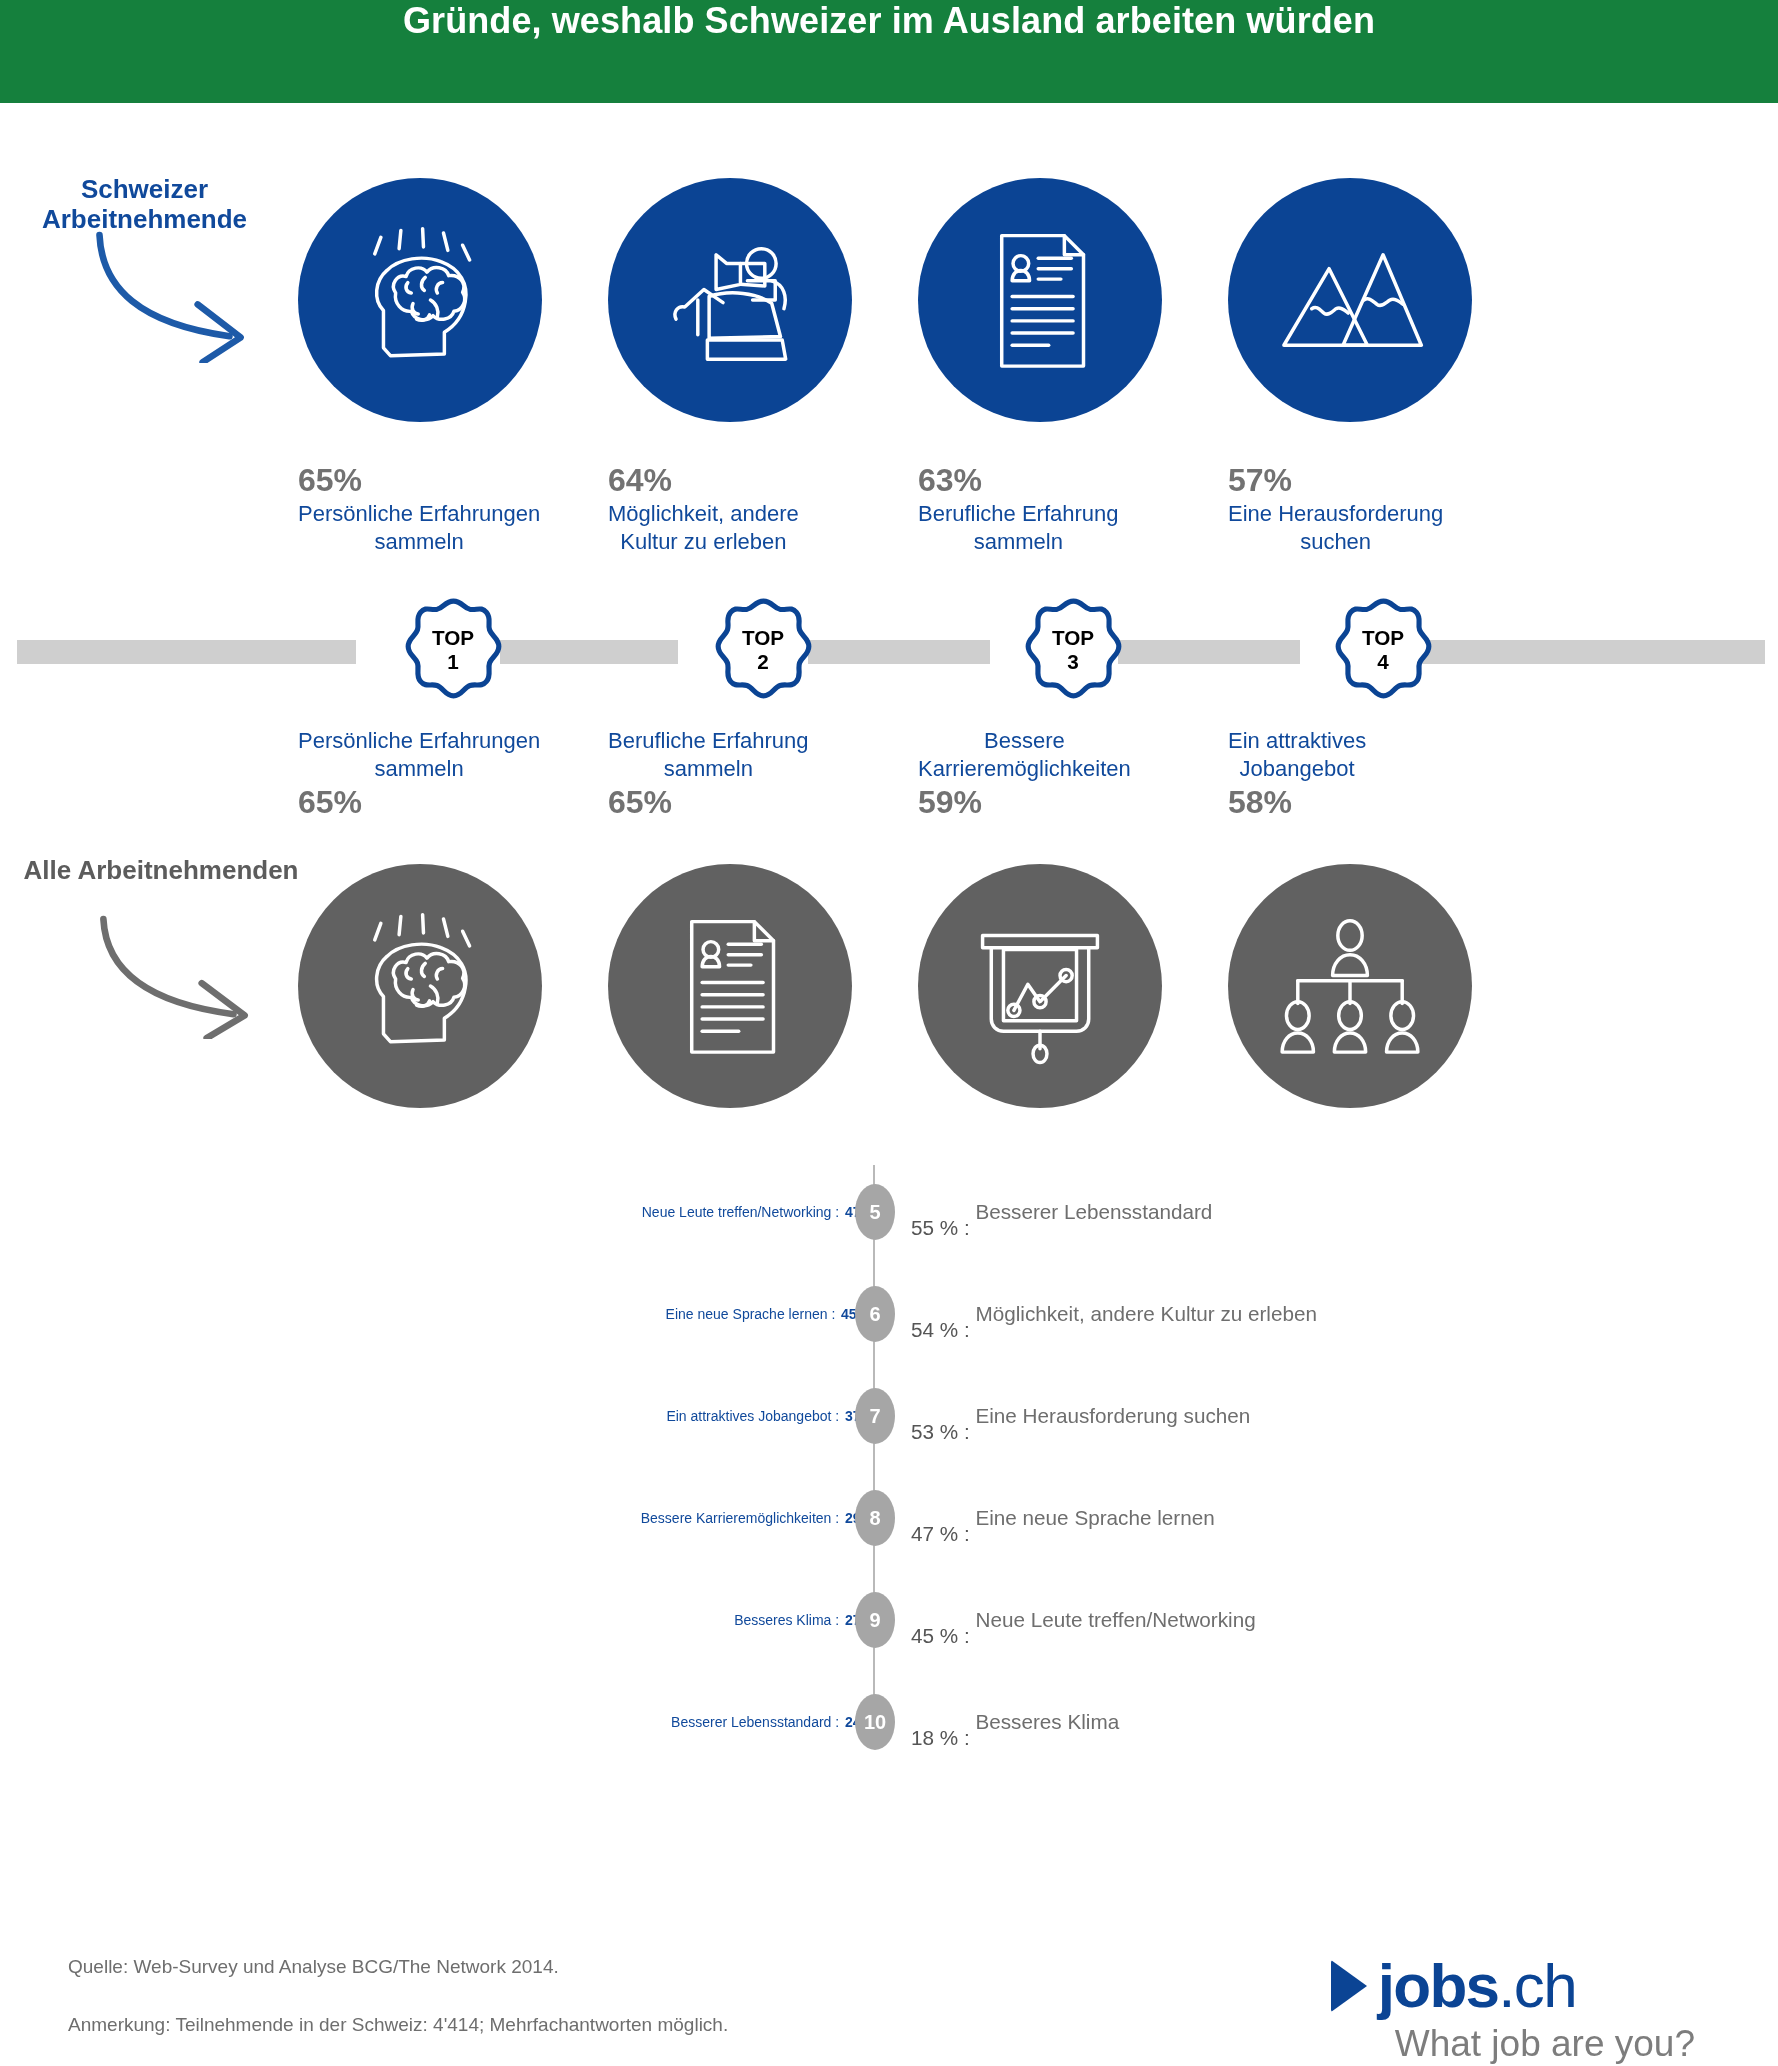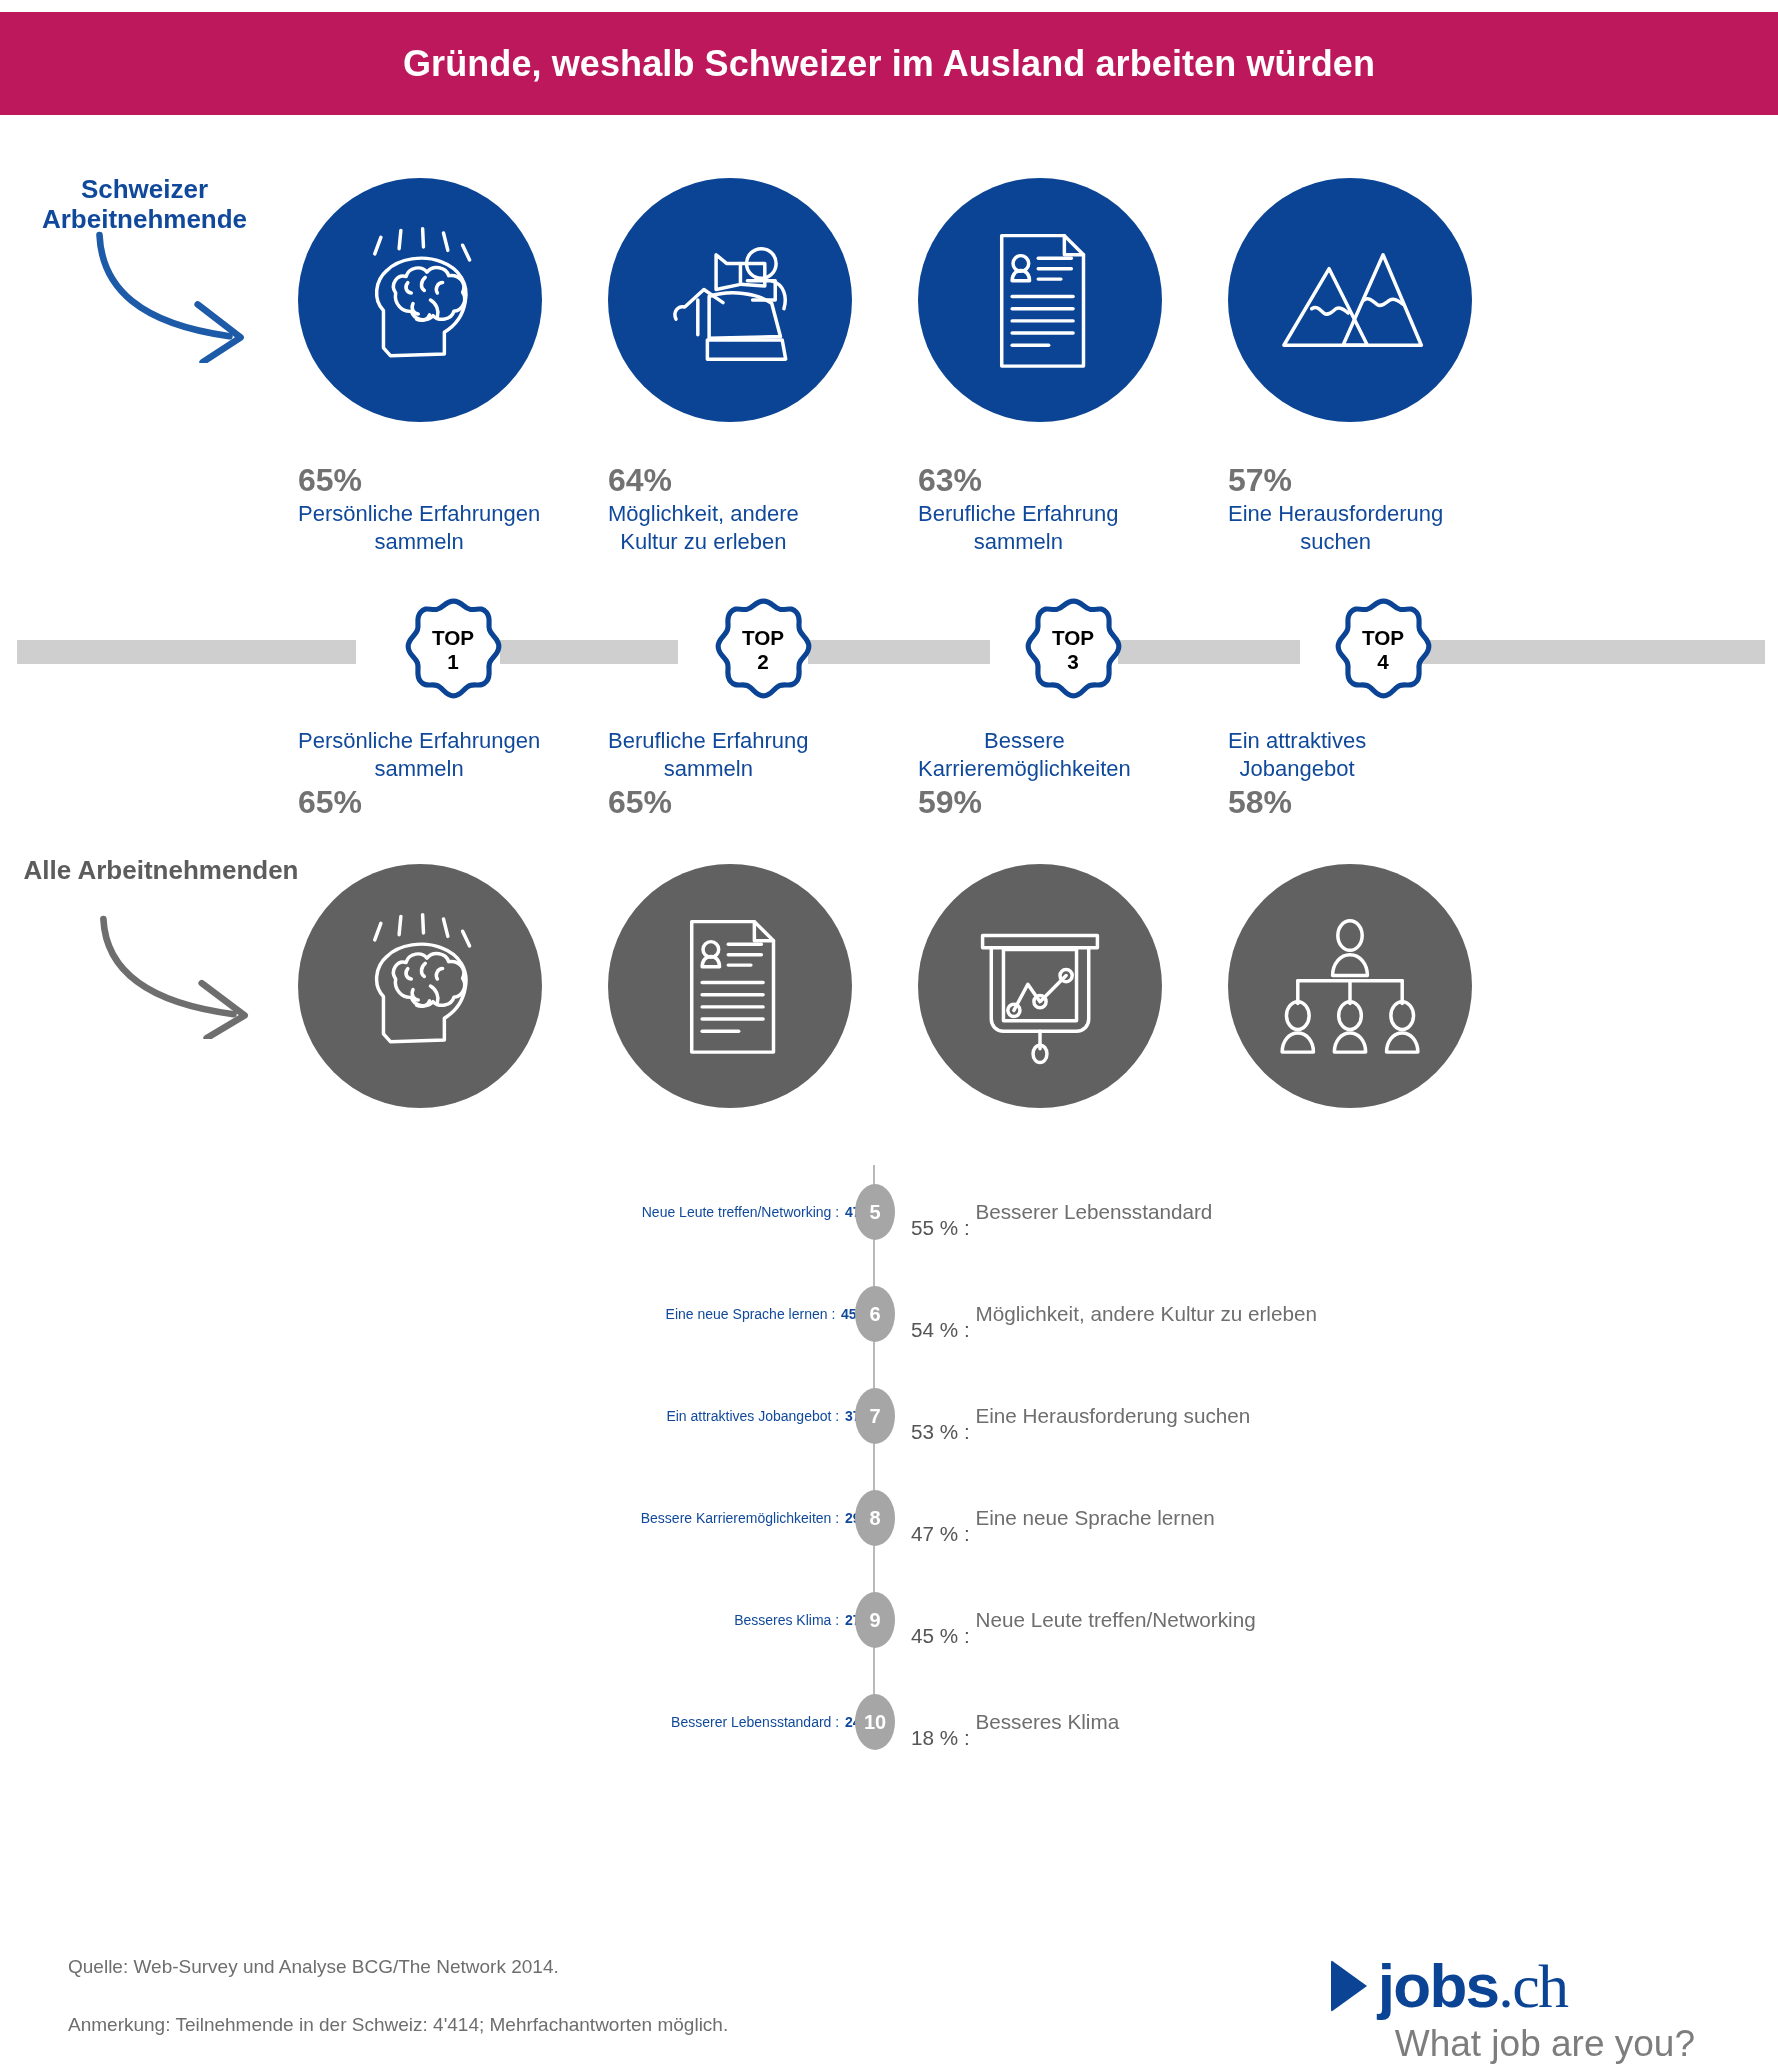--- a/index.html
+++ b/index.html
@@ -6,23 +6,23 @@
   html, body { background:#ffffff; }
   body {
     width: 1778px; height: 2107px;
     font-family: "Liberation Sans", sans-serif;
     position: relative; overflow: hidden;
     color: #10499b;
   }
 
   
   .header {
-    position:absolute; left:0; top:12px; width:1778px; height:103px;
-    background:#be185d;
-    display:flex; align-items:center; justify-content:center;
+    position:absolute; left:0; top:0; width:1778px; height:103px;
+    background:#15803d;
+    display:flex; align-items:flex-start; justify-content:center;
   }
   .header-title {
     color:#ffffff; font-size:36px; font-weight:bold; letter-spacing:0.1px;
     text-align:center; white-space:nowrap;
   }
 
   
   .side-label {
     position:absolute; text-align:center; font-weight:bold; line-height:1.16;
   }
@@ -102,21 +102,21 @@
   
   .footer-note { position:absolute; font-size:19px; color:#6e6e6e; }
   #src-line  { left:68px; top:1956px; }
   #note-line { left:68px; top:2014px; }
 
   #logo { position:absolute; left:1331px; top:1955px; width:364px; height:124px; }
   .logo-row { display:flex; align-items:center; }
   .logo-tri { width:0; height:0; border-left:36px solid #0b4494; border-top:26.4px solid transparent; border-bottom:26.4px solid transparent; margin-right:10.7px; border-radius:2.5px; }
   .logo-word { font-size:62px; line-height:1; color:#0b4494; letter-spacing:-1.7px; }
   .logo-word .b { font-weight:bold; }
-  .logo-word .l { font-weight:normal;font-family:Liberation Serif, serif; }
+  .logo-word .l { font-weight:normal; }
   .logo-tag { margin-top:5.8px; text-align:right; font-size:37px; color:#7d7d7d; letter-spacing:0px; }
 </style>
 </head>
 <body>
 
 <div class="header">
   <div class="header-title">Gründe, weshalb Schweizer im Ausland arbeiten würden</div>
 </div>
 
 <div class="side-label" id="swiss-label">Schweizer Arbeitnehmende</div>

